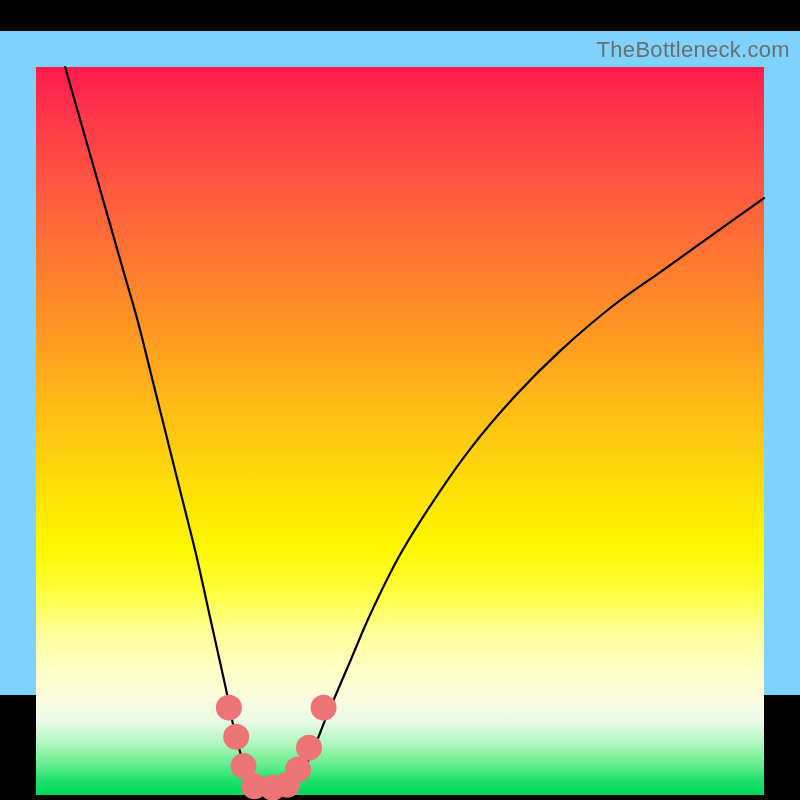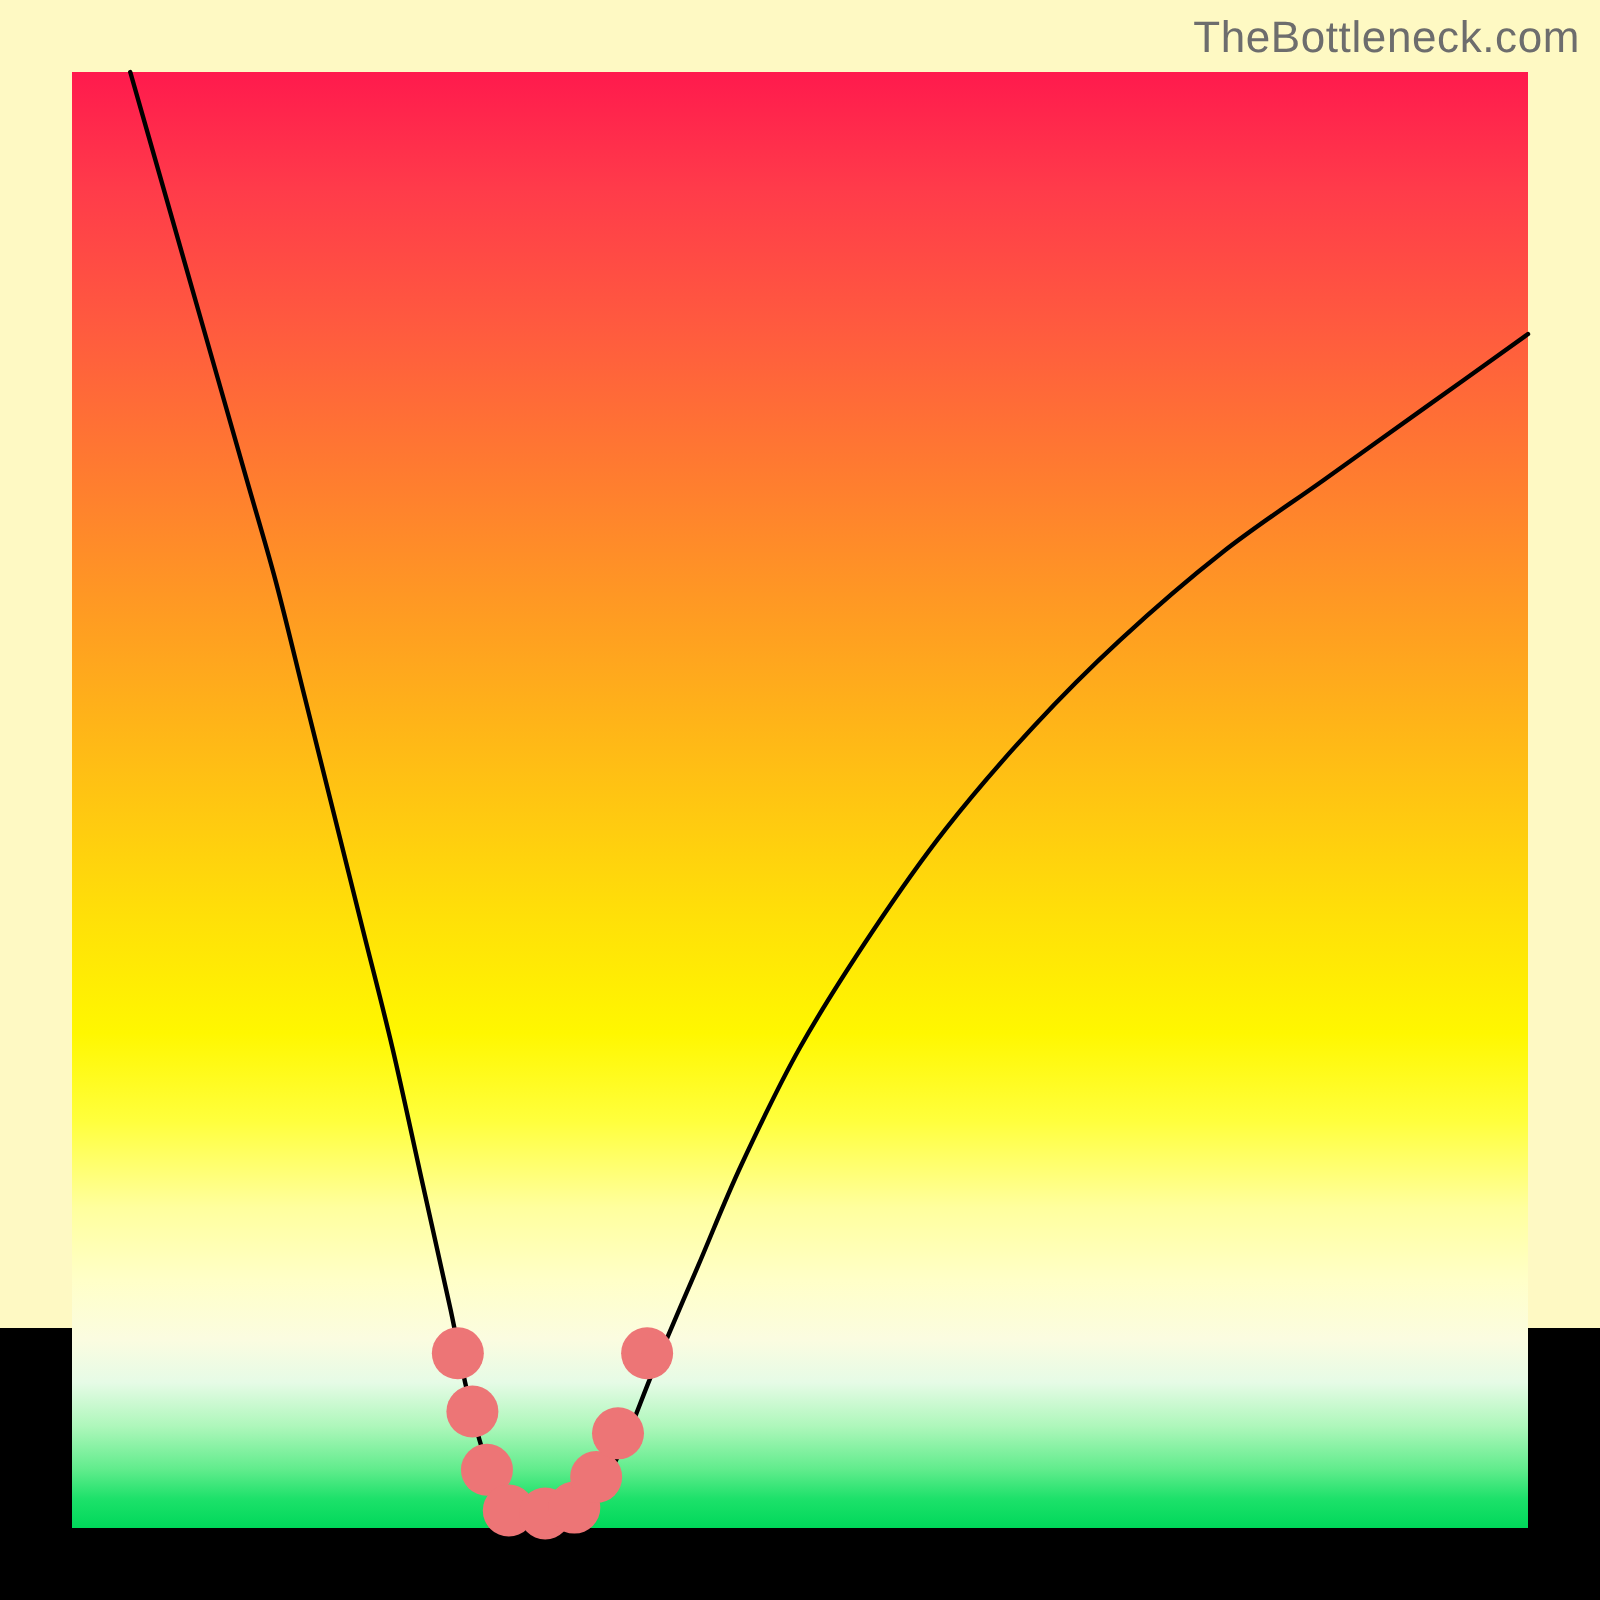--- a/index.html
+++ b/index.html
@@ -8,21 +8,22 @@
     width: 800px;
     height: 800px;
     overflow: hidden;
     background: #000;
     font-family: Arial, Helvetica, sans-serif;
   }
   .stage {
     position: relative;
     width: 800px;
     height: 664px;
-    background: #fef9c3;
+    background: #7dd3fc;
+    margin-top: 31px;
   }
   .plot-area {
     position: absolute;
     left: 36px;
     top: 36px;
     width: 728px;
     height: 728px;
     
     background: linear-gradient(to bottom,
       #ff1a4d 0%,

